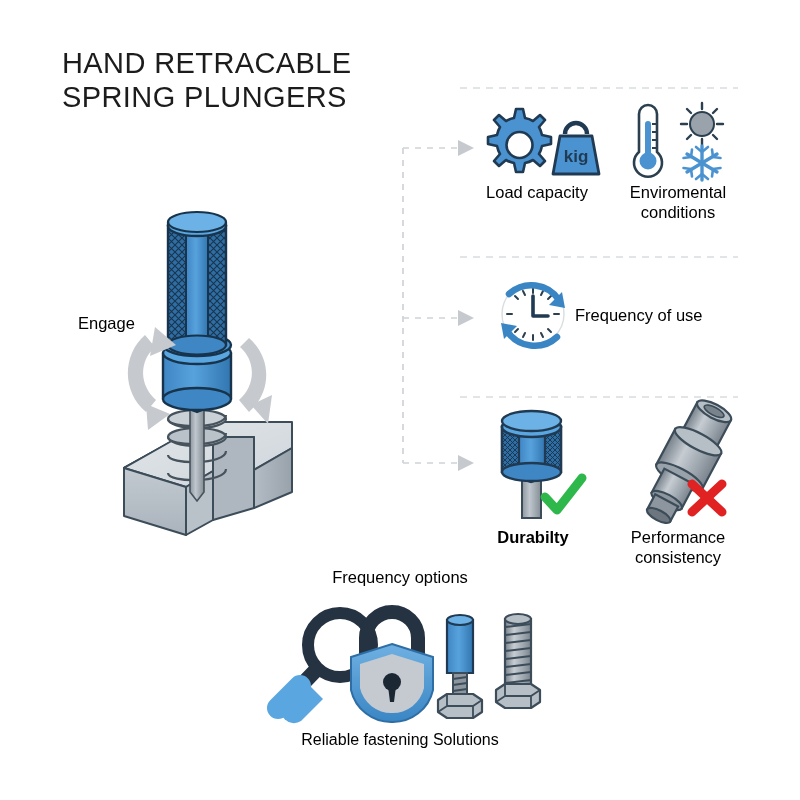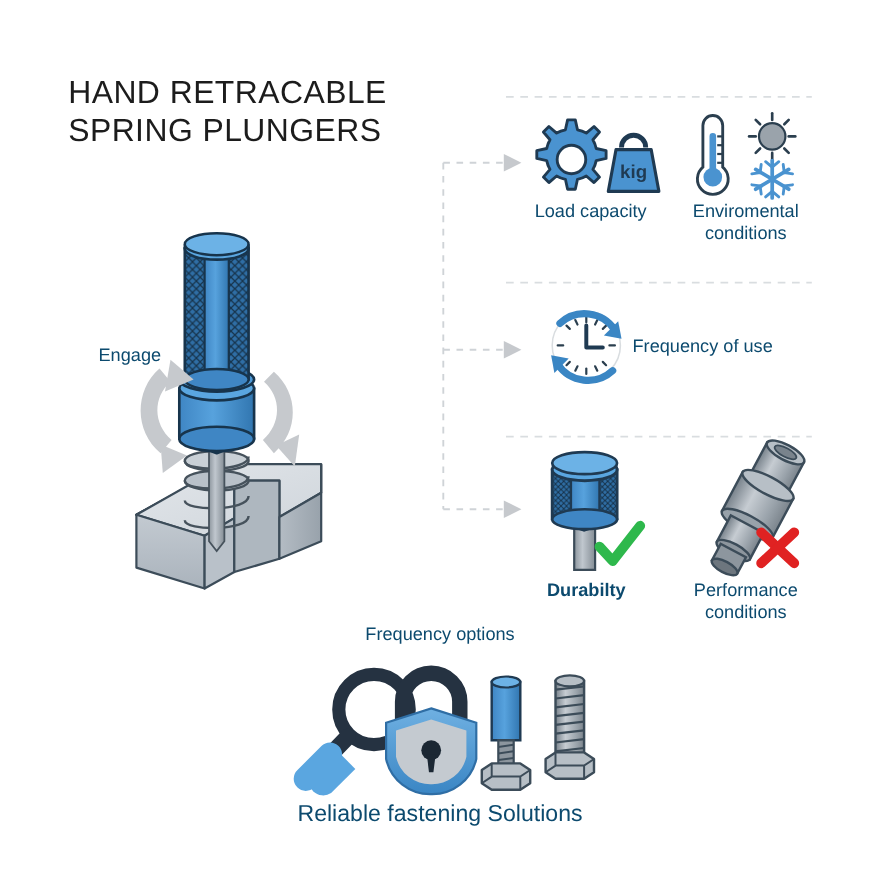--- a/index.html
+++ b/index.html
@@ -27,37 +27,36 @@
     position: absolute;
     left: 62px;
     top: 46px;
     width: 360px;
     font-size: 29px;
     line-height: 34px;
     letter-spacing: 0.4px;
     font-weight: 400;
     color: #1c1c1c;
     white-space: pre-line;
-    margin-top: 22px;
   }
 
   
   .lbl {
     position: absolute;
     font-size: 16.5px;
     line-height: 20px;
-    color: #0c4a6e;
+    color: #000000;
     text-align: center;
   }
 
   .label-engage {
     left: 78px;
     top: 313px;
     width: 80px;
-    text-align: center;
+    text-align: left;
     font-size: 16.5px;
   }
   .label-load {
     left: 462px;
     top: 182px;
     width: 150px;
   }
   .label-env {
     left: 604px;
     top: 182px;
@@ -82,21 +81,21 @@
   }
   .label-research {
     left: 300px;
     top: 567px;
     width: 200px;
   }
   .label-reliable {
     left: 230px;
     top: 730px;
     width: 340px;
-    font-size: 21px;
+    font-size: 16px;
   }
 
   svg { display: block; }
   .svg-layer {
     position: absolute;
     left: 0; top: 0;
     width: 800px;
     height: 800px;
     pointer-events: none;
   }
@@ -393,19 +392,19 @@
   <div class="lbl label-load">Load capacity</div>
 
   <div class="lbl label-env" style="white-space:pre-line">Enviromental
 conditions</div>
 
   <div class="lbl label-freq">Frequency of use</div>
 
   <div class="lbl label-dur">Durabilty</div>
 
   <div class="lbl label-perf" style="white-space:pre-line">Performance
-conditions</div>
+consistency</div>
 
   <div class="lbl label-research">Frequency options</div>
 
   <div class="lbl label-reliable">Reliable fastening Solutions</div>
 
 </div>
 
 </body></html>

